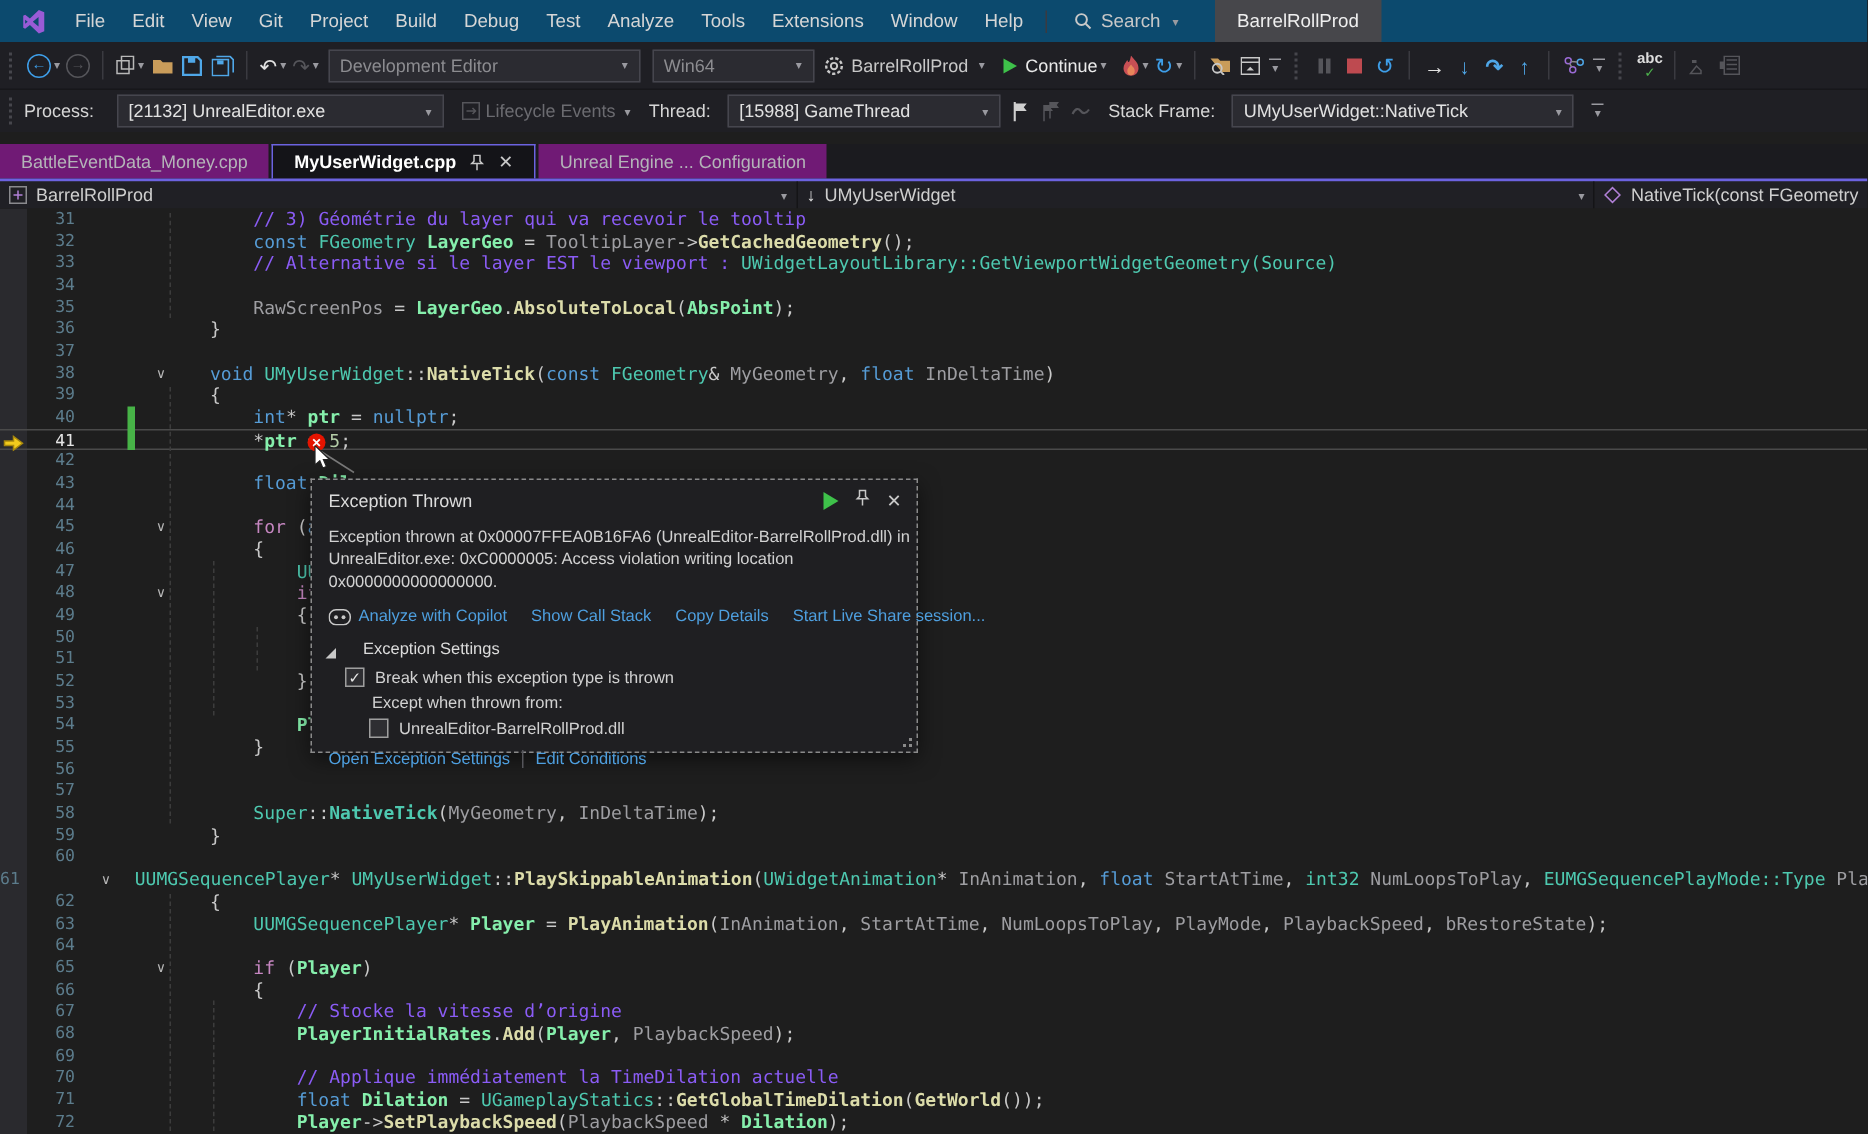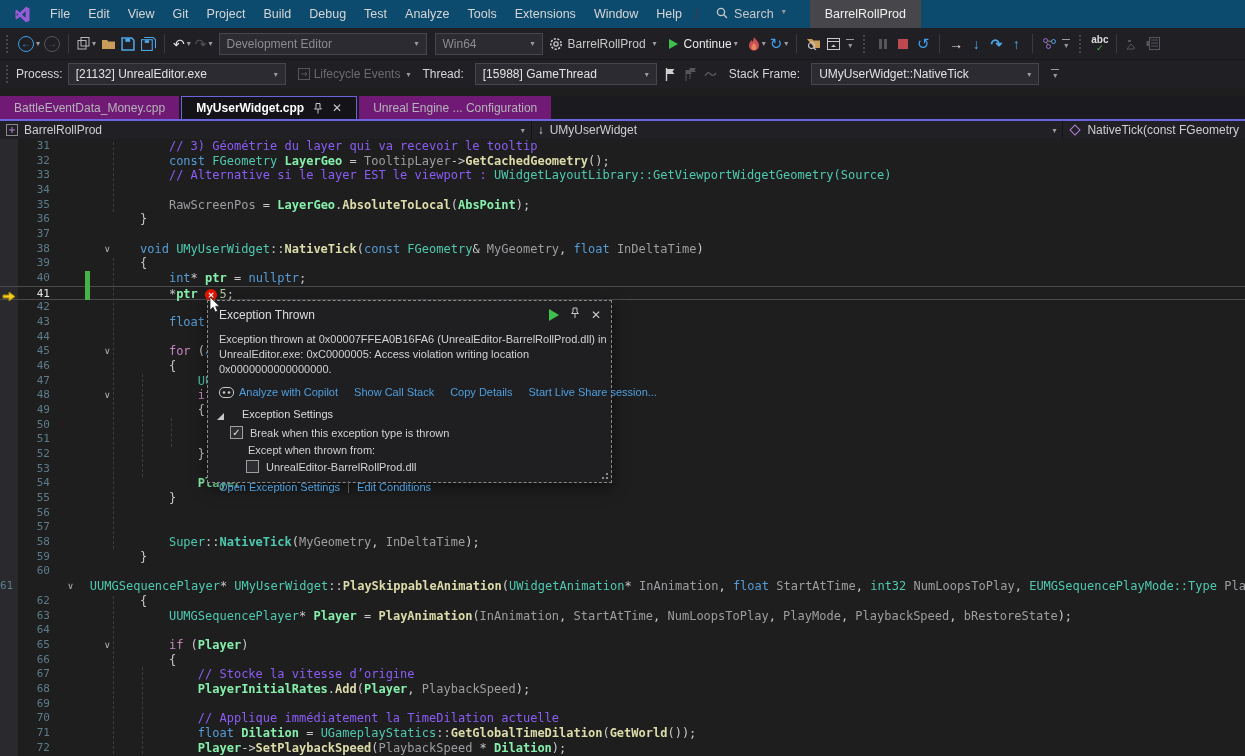--- a/index.html
+++ b/index.html
@@ -7,21 +7,21 @@
               font-family:"Liberation Sans", sans-serif; }
   #app { position:relative; width:1245px; height:756px; background:#1E1E1E; }
 
   
   .menubar { position:absolute; left:0; top:0; width:1245px; height:28px;
              background:#0c4a6e; display:flex; align-items:center; color:#D6D6D6; font-size:12.5px; }
   .vs-logo { margin:0 10px 0 14px; display:flex; align-items:center; }
   .menu-items { display:flex; align-items:center; height:100%; }
   .menu-item { padding:0 9px; height:100%; display:flex; align-items:center; cursor:default; }
   .mb-divider { width:1px; height:15px; background:#3A3A40; margin:0 10px 0 6px; }
-  .searchbox { display:flex; gap:6px; color:#C8C8C8; padding:0 8px; }
+  .searchbox { display:flex; align-items:center; gap:6px; color:#C8C8C8; padding:0 8px; }
   .solution-badge { margin-left:16px; height:100%; display:flex; align-items:center;
                     padding:0 15px; background:#47474B; color:#EFEFEF; }
 
   
   .toolbar { position:absolute; left:0; top:28px; width:1245px; height:32px; background:#1F1F24;
              display:flex; align-items:center; font-size:12px; color:#C8C8C8; border-bottom:1px solid #17171A;}
   .debugbar { position:absolute; left:0; top:60px; width:1245px; height:28px; background:#1F1F24;
              display:flex; align-items:center; font-size:12px; color:#D6D6D6; }
   .grip { width:3px; height:18px; border-left:2px dotted #46464C; margin:0 7px 0 6px; }
   .tsep { width:1px; height:19px; background:#3A3A40; margin:0 6px; }
@@ -87,21 +87,21 @@
   .tk-x { color:#C8C8C8; } .tk-n { color:#B5CEA8; } .tk-q { color:#C586C0; }
   .iguide { position:absolute; width:0; border-left:1px dashed #3C3C3C; }
   .changebar { position:absolute; left:85px; top:132px; width:5px; height:29px; background:#47B347; }
   .exec-arrow { position:absolute; left:2px; top:149px; }
   .err-icon { position:absolute; left:205px; top:150px; width:12px; height:12px; border-radius:50%;
               background:#E51400; color:#FFF; font-size:8px; font-weight:bold; display:flex;
               align-items:center; justify-content:center; }
   .callout-line { position:absolute; left:0; top:0; pointer-events:none; }
 
   
-  .exc-dialog { position:absolute; left:207px; top:161px; width:405px; height:183px;
+  .exc-dialog { position:absolute; left:207px; top:180px; width:405px; height:183px;
                 background:#1F1F22; border:1px dashed #8A8A8A; color:#D2D2D2; font-size:11px;
                 box-shadow:0 4px 14px rgba(0,0,0,.55); z-index:5; }
   .exc-head { display:flex; align-items:center; padding:6px 10px 2px 11px; font-size:12px; color:#DCDCDC; }
   .exc-icons { margin-left:auto; display:flex; align-items:center; gap:11px; }
   .exc-play { width:0; height:0; border-left:10px solid #3EC14A; border-top:6px solid transparent;
               border-bottom:6px solid transparent; }
   .exc-close { color:#C8C8C8; font-size:12px; }
   .exc-msg { padding:8px 11px 0 11px; line-height:15px; white-space:nowrap; overflow:hidden; }
   .exc-links { display:flex; align-items:center; padding:9px 11px 0 11px; color:#4E9FDF; white-space:nowrap; }
   .exc-links a, .exc-footer a { color:#4E9FDF; text-decoration:none; }
@@ -310,21 +310,21 @@
           <line x1="5" y1="3" x2="12" y2="3" stroke="#55555A"></line>
           <line x1="5" y1="6" x2="12" y2="6" stroke="#55555A"></line>
           <line x1="5" y1="9" x2="12" y2="9" stroke="#55555A"></line>
           <rect x="0.5" y="4" width="3" height="5" fill="#55555A"></rect>
         </svg>
       </span>
   </div>
 
   <div class="debugbar">
     <span class="grip"></span>
-    <span style="margin-right:1px">Process:</span>
+    <span style="margin-right:11px">Process:</span>
     <span class="combo lit" style="width:218px">
       <span>[21132] UnrealEditor.exe</span>
         <span class="caret">▾</span>
       </span>
     <span class="tbtn dbl-label" style="color:#6B6B70;margin:0 6px">
       <svg width="12" height="12">
           <rect x="0.5" y="0.5" width="11" height="11" fill="none" stroke="#55555A"></rect>
           <path d="M3 6 H9 M7 4 L9 6 L7 8" stroke="#55555A" fill="none"></path>
         </svg>
       <span>Lifecycle Events</span>

